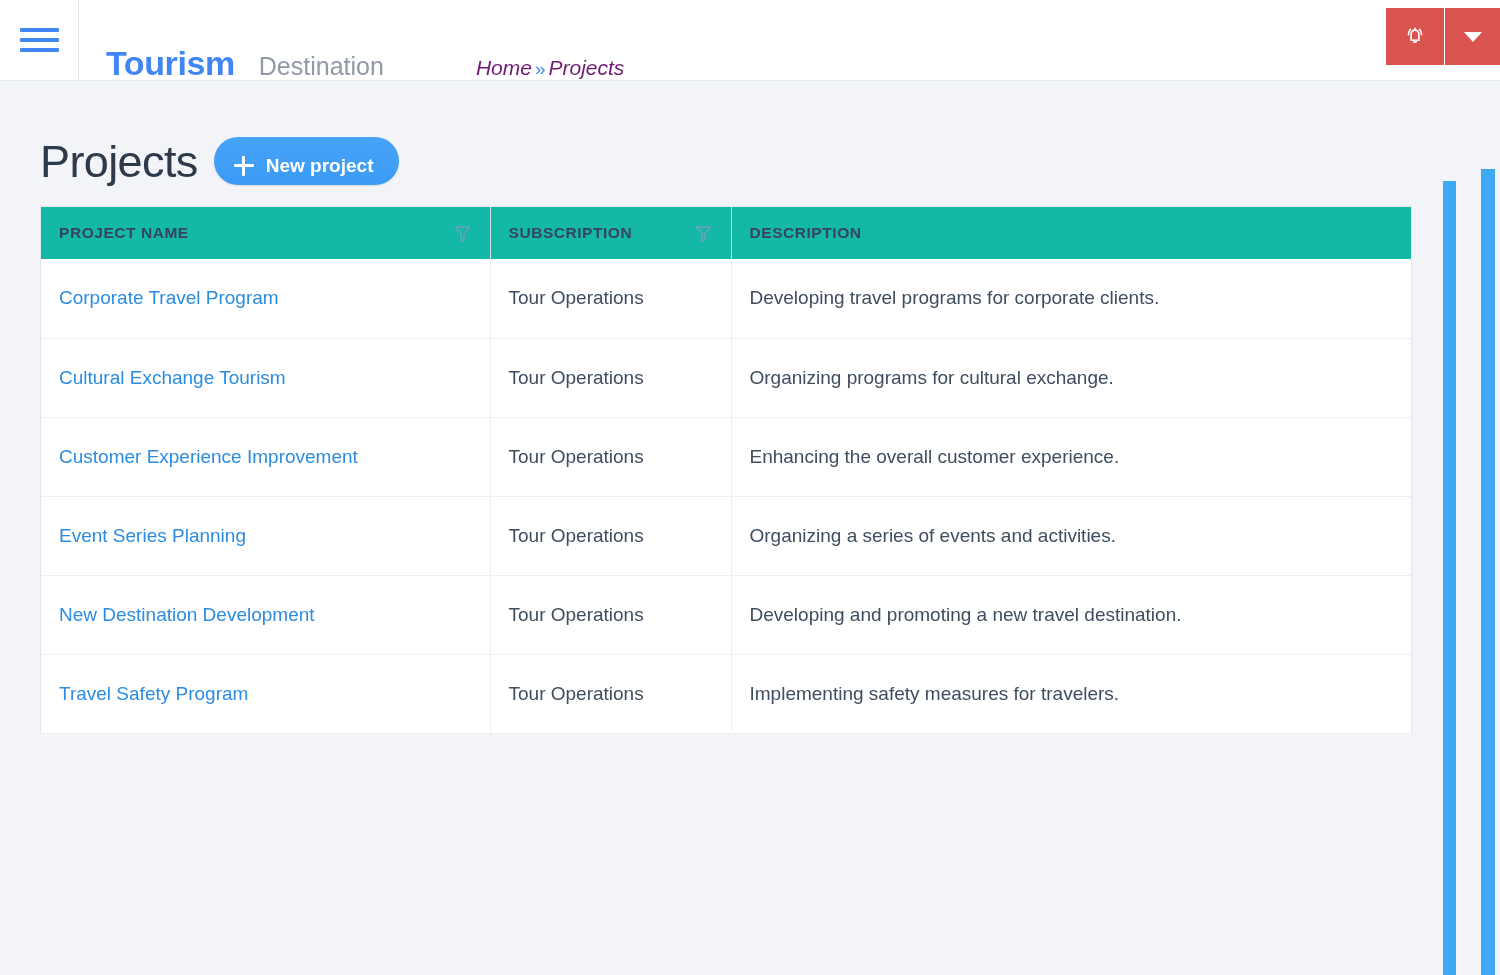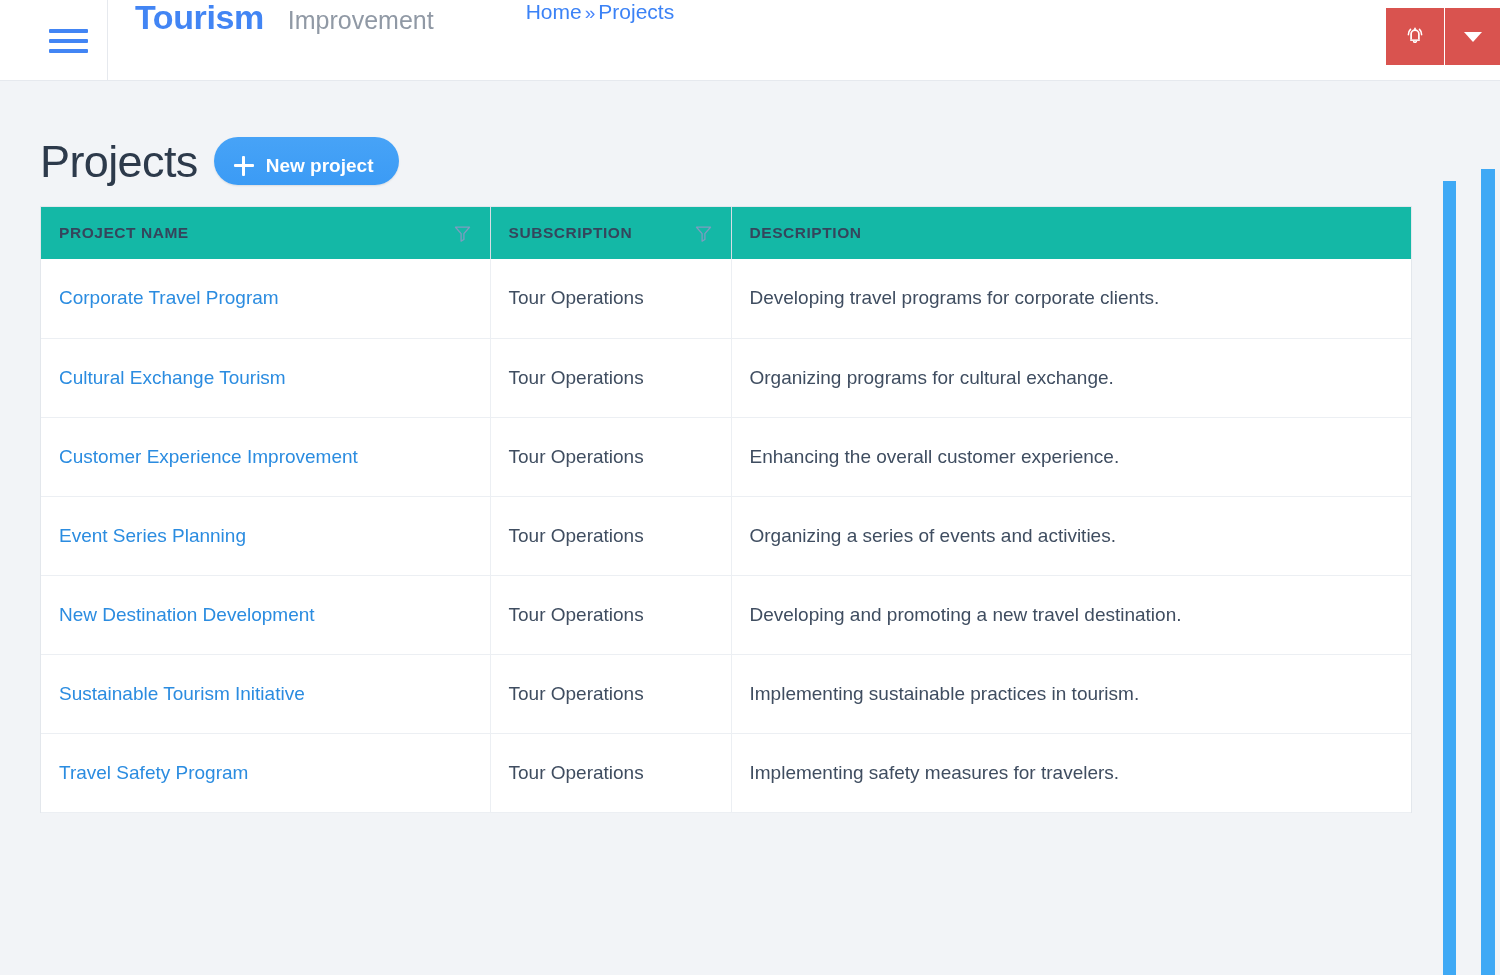--- a/index.html
+++ b/index.html
@@ -17,22 +17,21 @@
     -webkit-font-smoothing: antialiased;
   }
 
   
   .topbar {
     position: relative;
     height: 81px;
     background: #ffffff;
     border-bottom: 1px solid #e6e9ee;
     display: flex;
-    align-items: flex-start;
-    padding-left: 29px;
+    align-items: flex-end;
   }
 
   .hamburger {
     width: 78px;
     height: 81px;
     display: flex;
     flex-direction: column;
     align-items: center;
     justify-content: center;
     gap: 6px;
@@ -75,23 +74,24 @@
   }
 
   .breadcrumb {
     display: flex;
     align-items: baseline;
     margin-left: 92px;
     font-size: 21px;
     flex: 0 0 auto;
   }
   .breadcrumb a {
-    color: #3b82f6;
+    color: #701a75;
     text-decoration: none;
     cursor: pointer;
+    font-style: italic;
   }
   .bc-sep {
     color: #4a86fb;
     margin: 0 3px;
     font-size: 19px;
   }
 
   .topbar-right {
     position: absolute;
     right: 0px;
@@ -281,21 +281,21 @@
   <div class="hamburger">
     <span></span>
     <span></span>
     <span></span>
   </div>
 
   <div class="vdivider"></div>
 
   <div class="brand-wrap">
     <span class="brand-name">Tourism</span>
-    <span class="brand-suffix">Improvement</span>
+    <span class="brand-suffix">Destination</span>
   </div>
 
   <nav class="breadcrumb">
     <a>Home</a>
     <span class="bc-sep">»</span>
     <a>Projects</a>
   </nav>
 
   <div class="topbar-right">
     <div class="notif-btn">
@@ -382,25 +382,20 @@
             <td><a class="proj-link">Event Series Planning</a></td>
             <td>Tour Operations</td>
             <td>Organizing a series of events and activities.</td>
           </tr>
           <tr>
             <td><a class="proj-link">New Destination Development</a></td>
             <td>Tour Operations</td>
             <td>Developing and promoting a new travel destination.</td>
           </tr>
           <tr>
-            <td><a class="proj-link">Sustainable Tourism Initiative</a></td>
-            <td>Tour Operations</td>
-            <td>Implementing sustainable practices in tourism.</td>
-          </tr>
-          <tr>
             <td><a class="proj-link">Travel Safety Program</a></td>
             <td>Tour Operations</td>
             <td>Implementing safety measures for travelers.</td>
           </tr>
         </tbody>
     </table>
   </div>
 
   <div class="scroll-track-outer"></div>
   <div class="scroll-page"></div>

